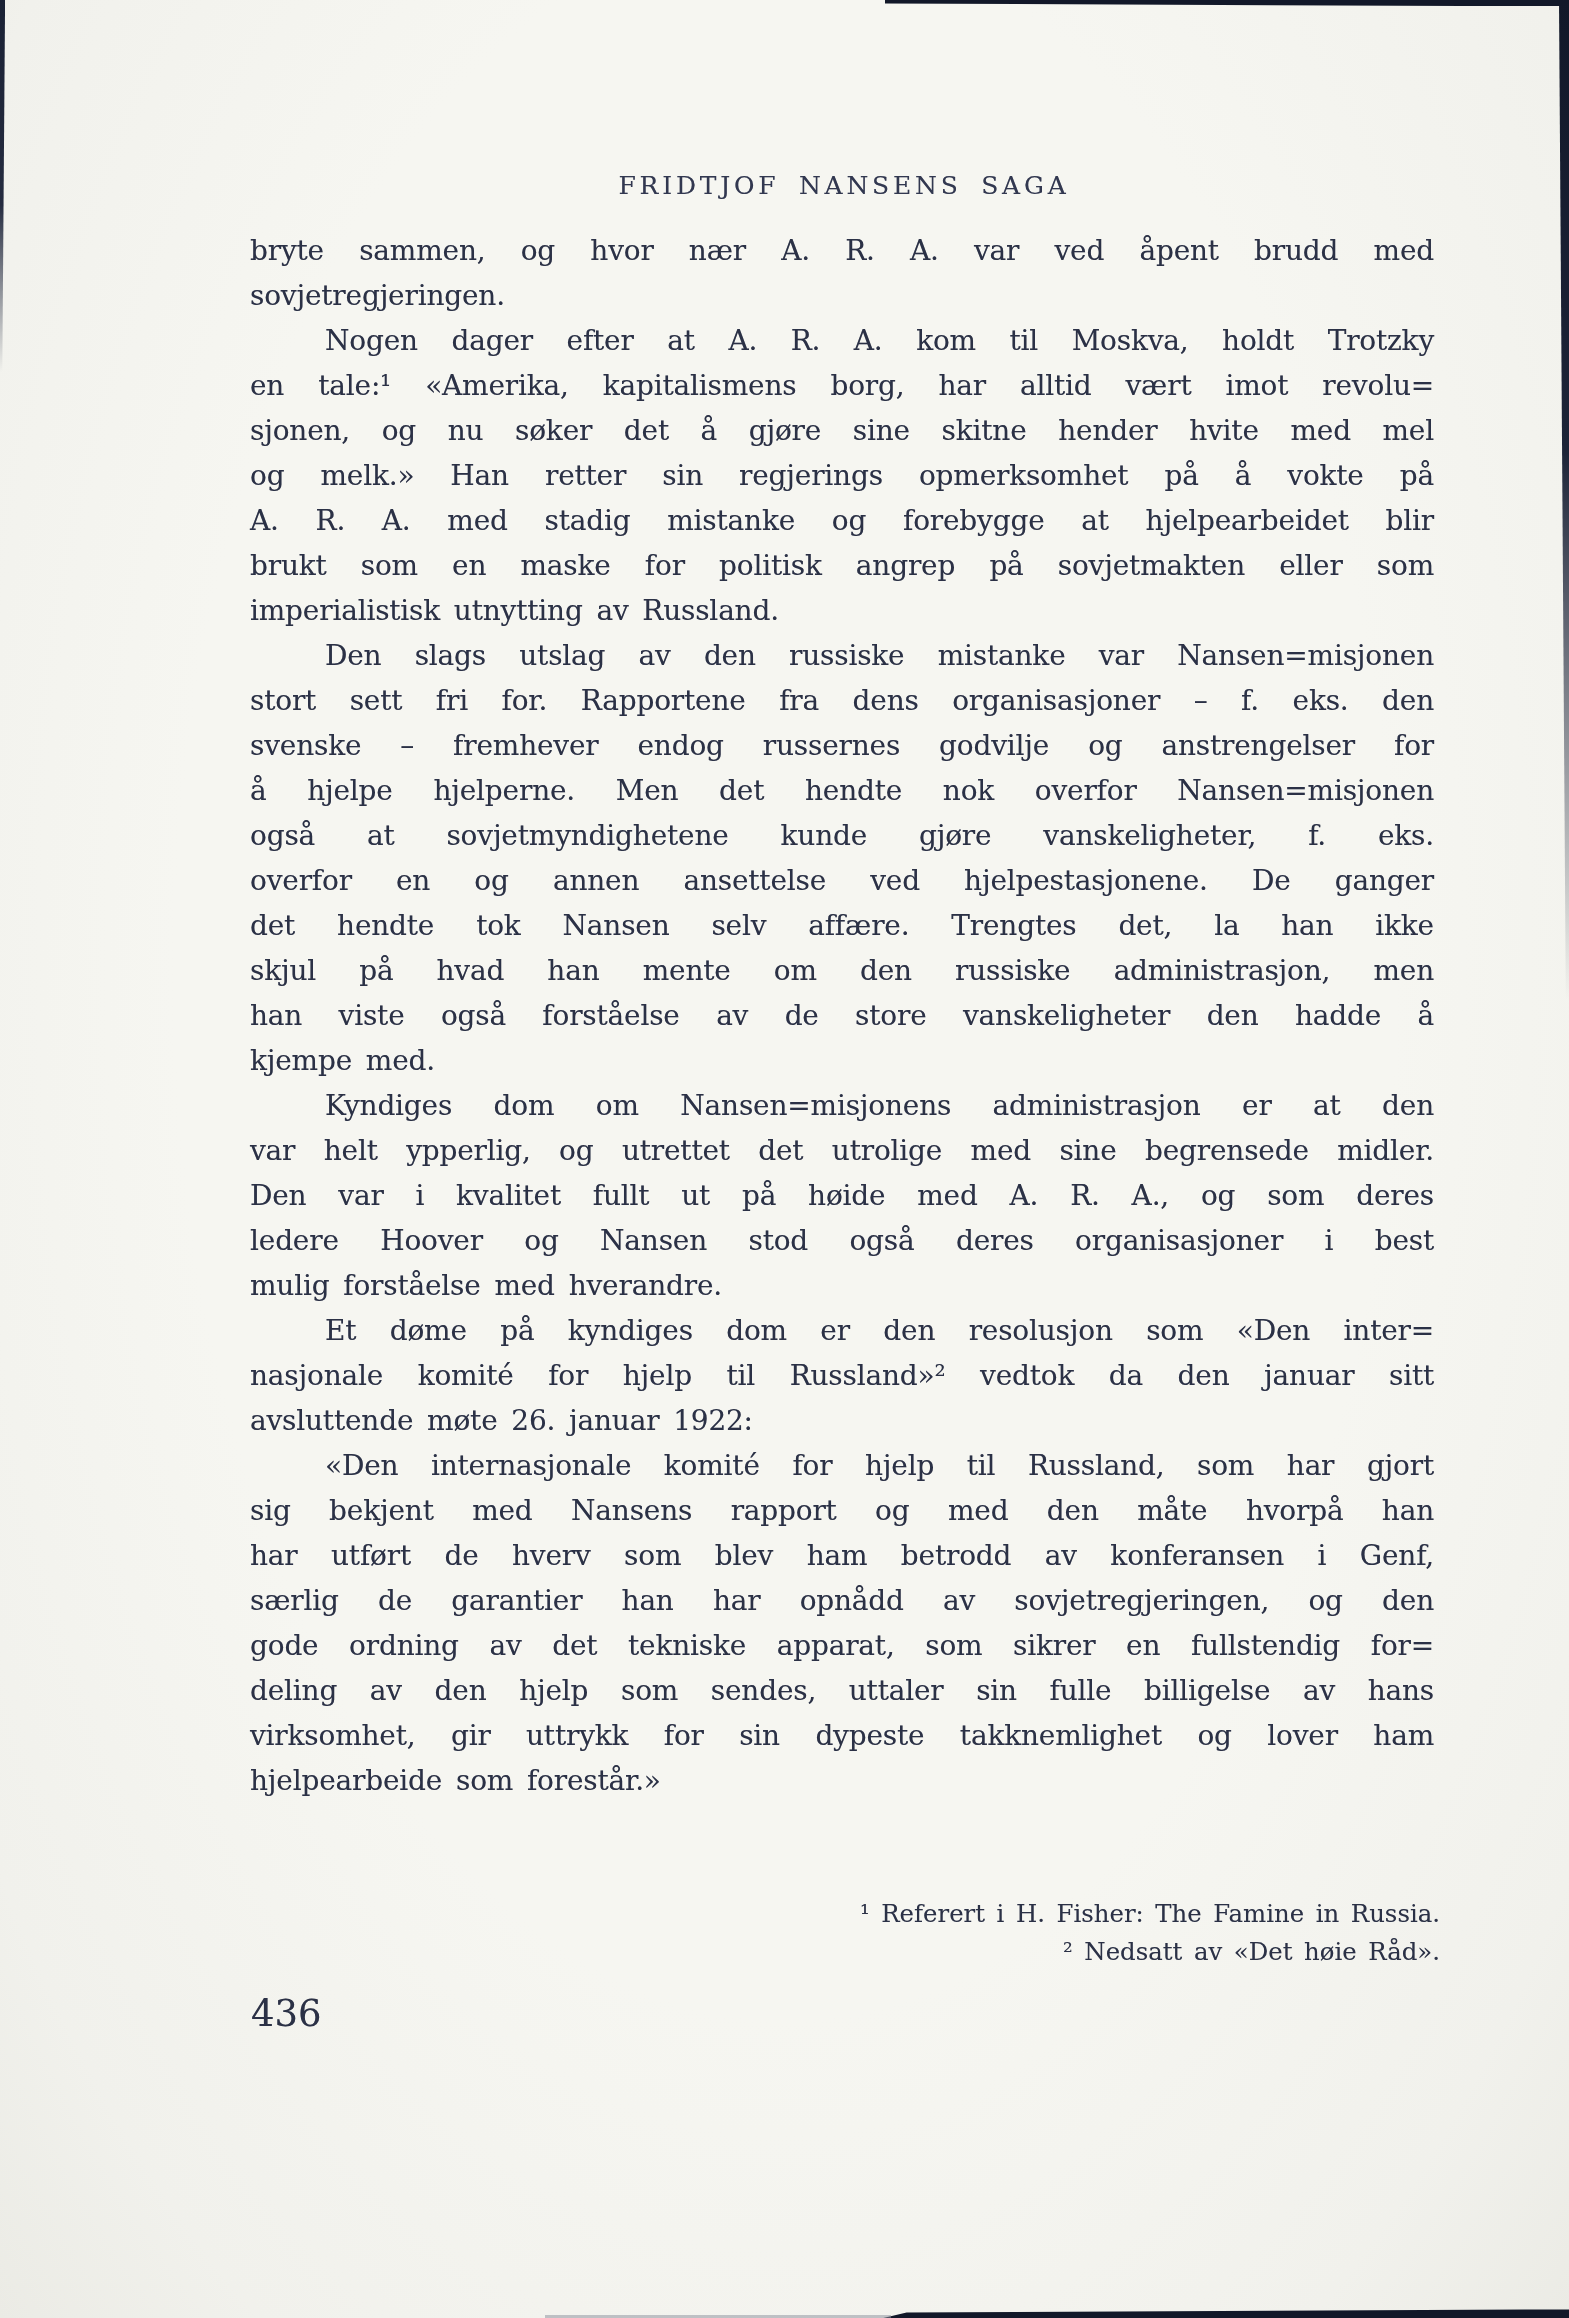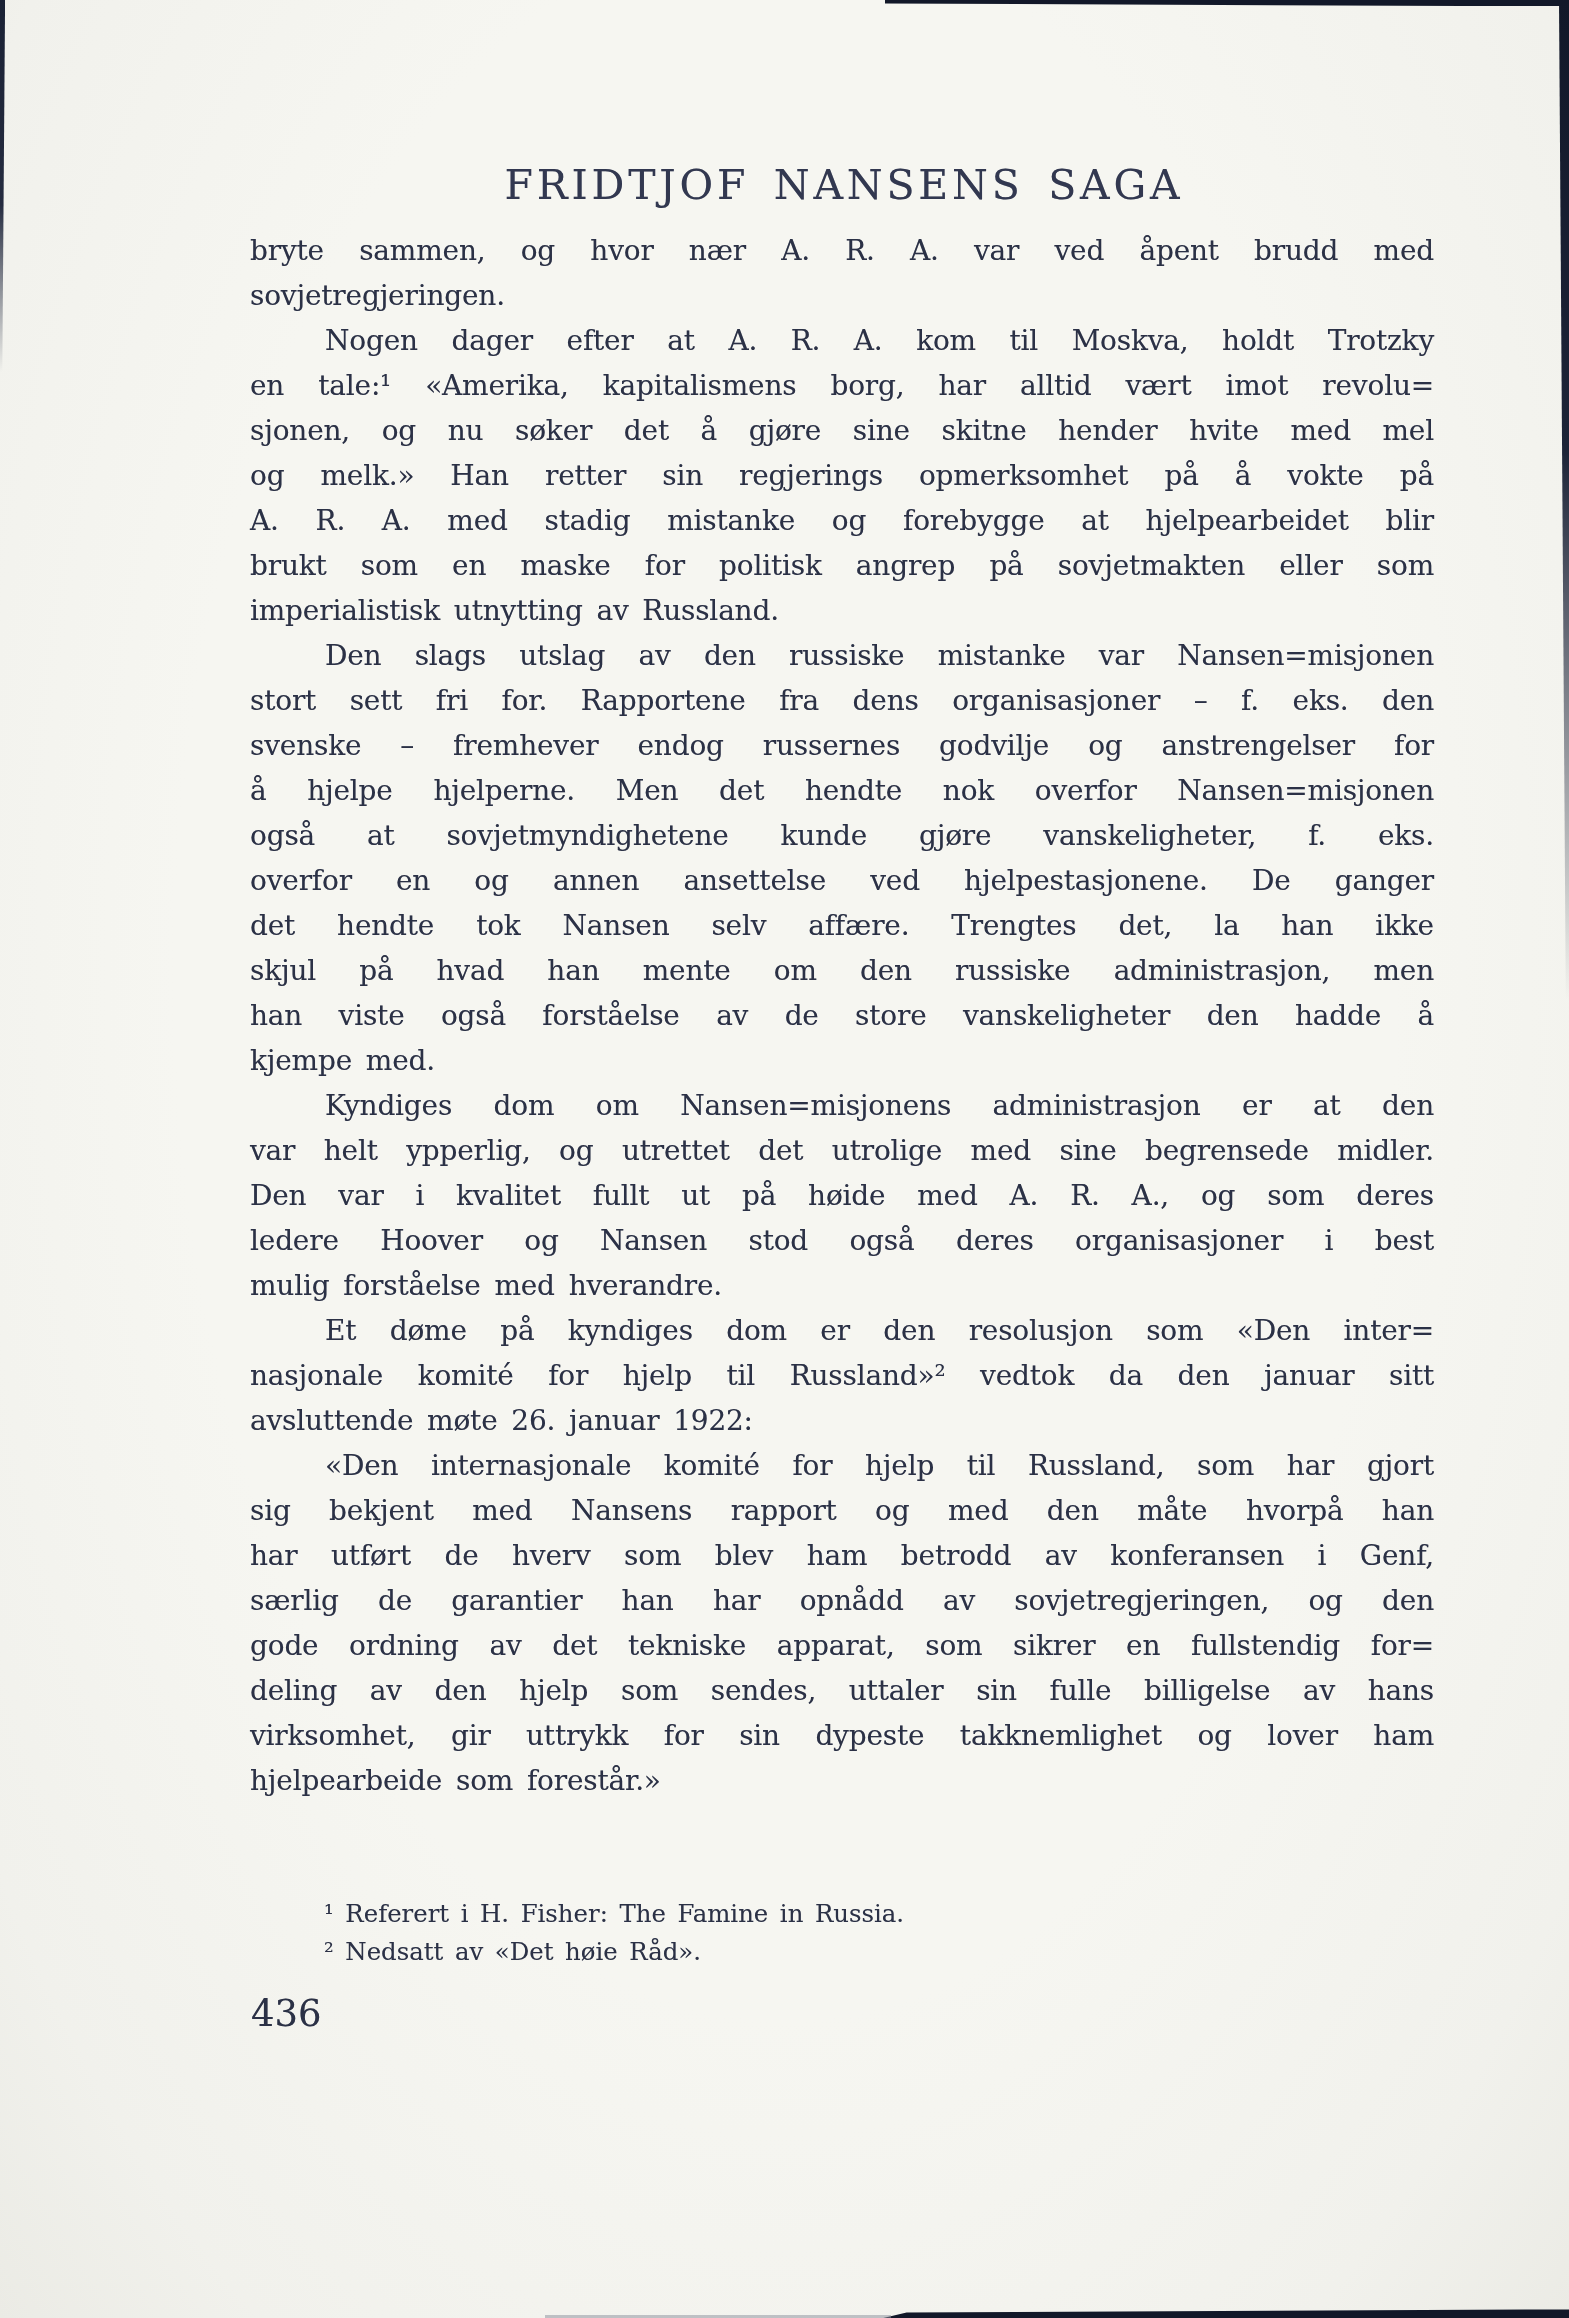--- a/index.html
+++ b/index.html
@@ -18,21 +18,21 @@
     color: #2b3146;
   }
 
   
   .running-head {
     position: absolute;
     top: 168px;
     left: 844px;
     transform: translateX(-50%);
     white-space: nowrap;
-    font-size: 41px;
+    font-size: 25px;
     line-height: 35px;
     letter-spacing: 3.8px;
     word-spacing: 7.7px;
     color: #323850;
     text-shadow: 0 0 0.6px rgba(50,56,80,.4);
   }
 
   
   .text-block {
     position: absolute;
@@ -64,20 +64,21 @@
     left: 324px;
     top: 1895px;
     width: 1116px;
   }
   .fnline {
     height: 38px;
     line-height: 38px;
     font-size: 24.4px;
     word-spacing: 3.8px;
     text-shadow: 0 0 0.6px rgba(43,49,70,.3);
+    text-align: right;
   }
 
   
   .page-number {
     position: absolute;
     left: 251px;
     top: 1995px;
     font-size: 37px;
     line-height: 38px;
     text-shadow: 0 0 0.6px rgba(43,49,70,.35);

